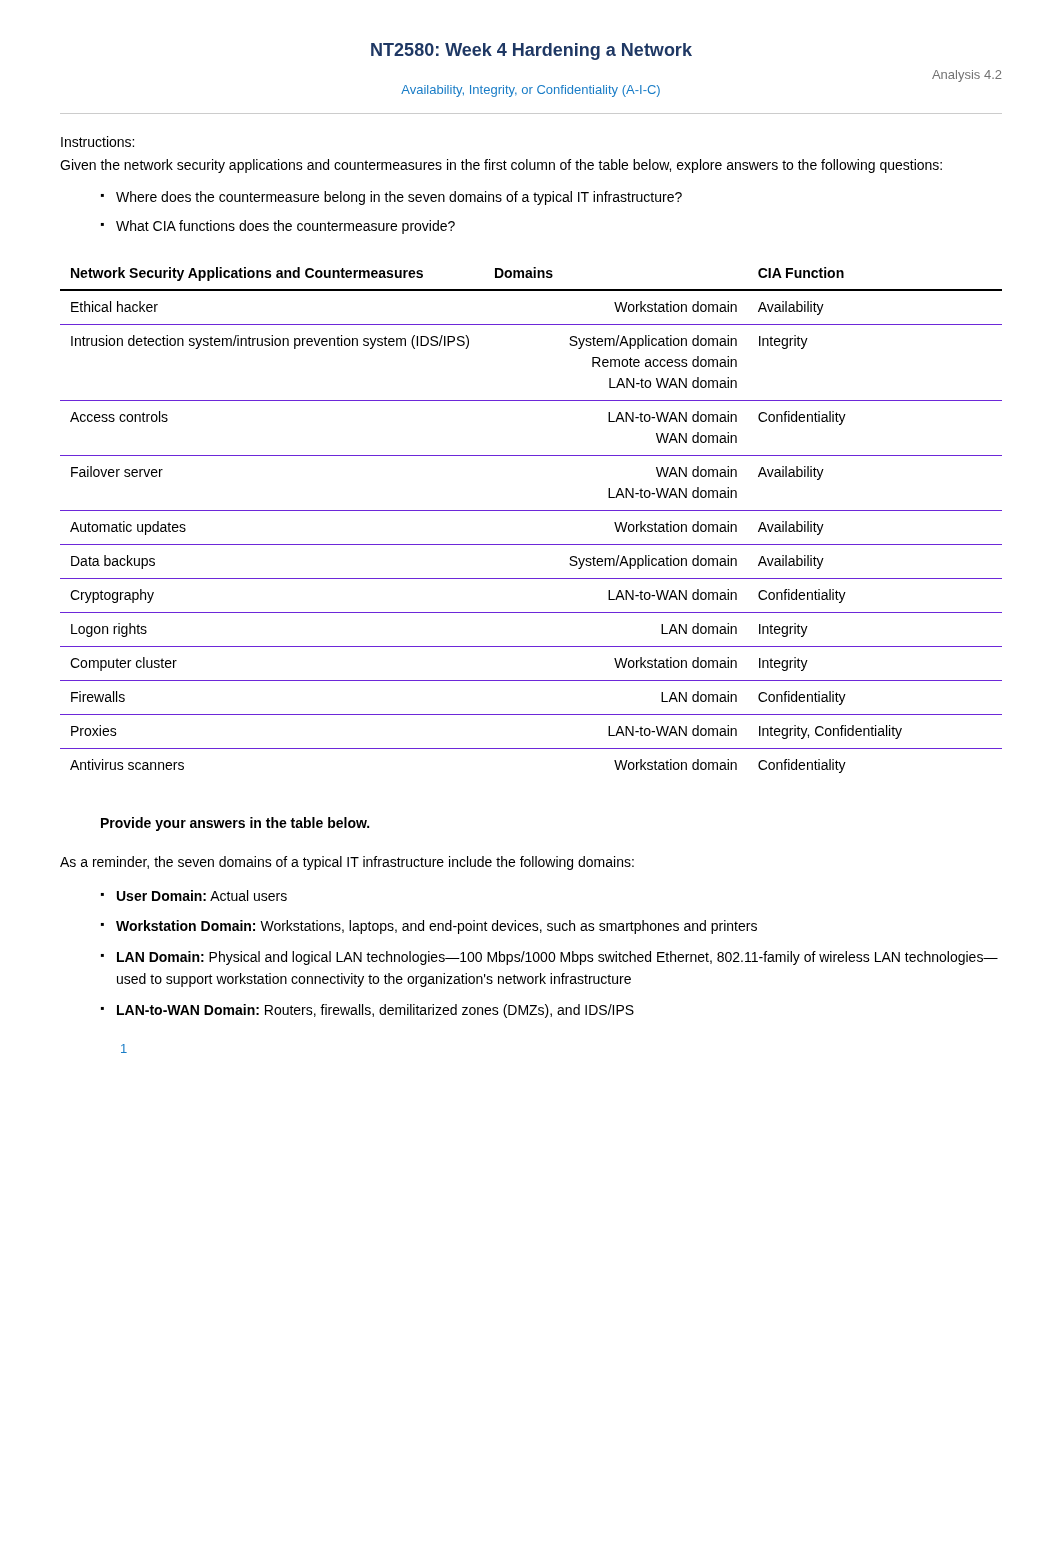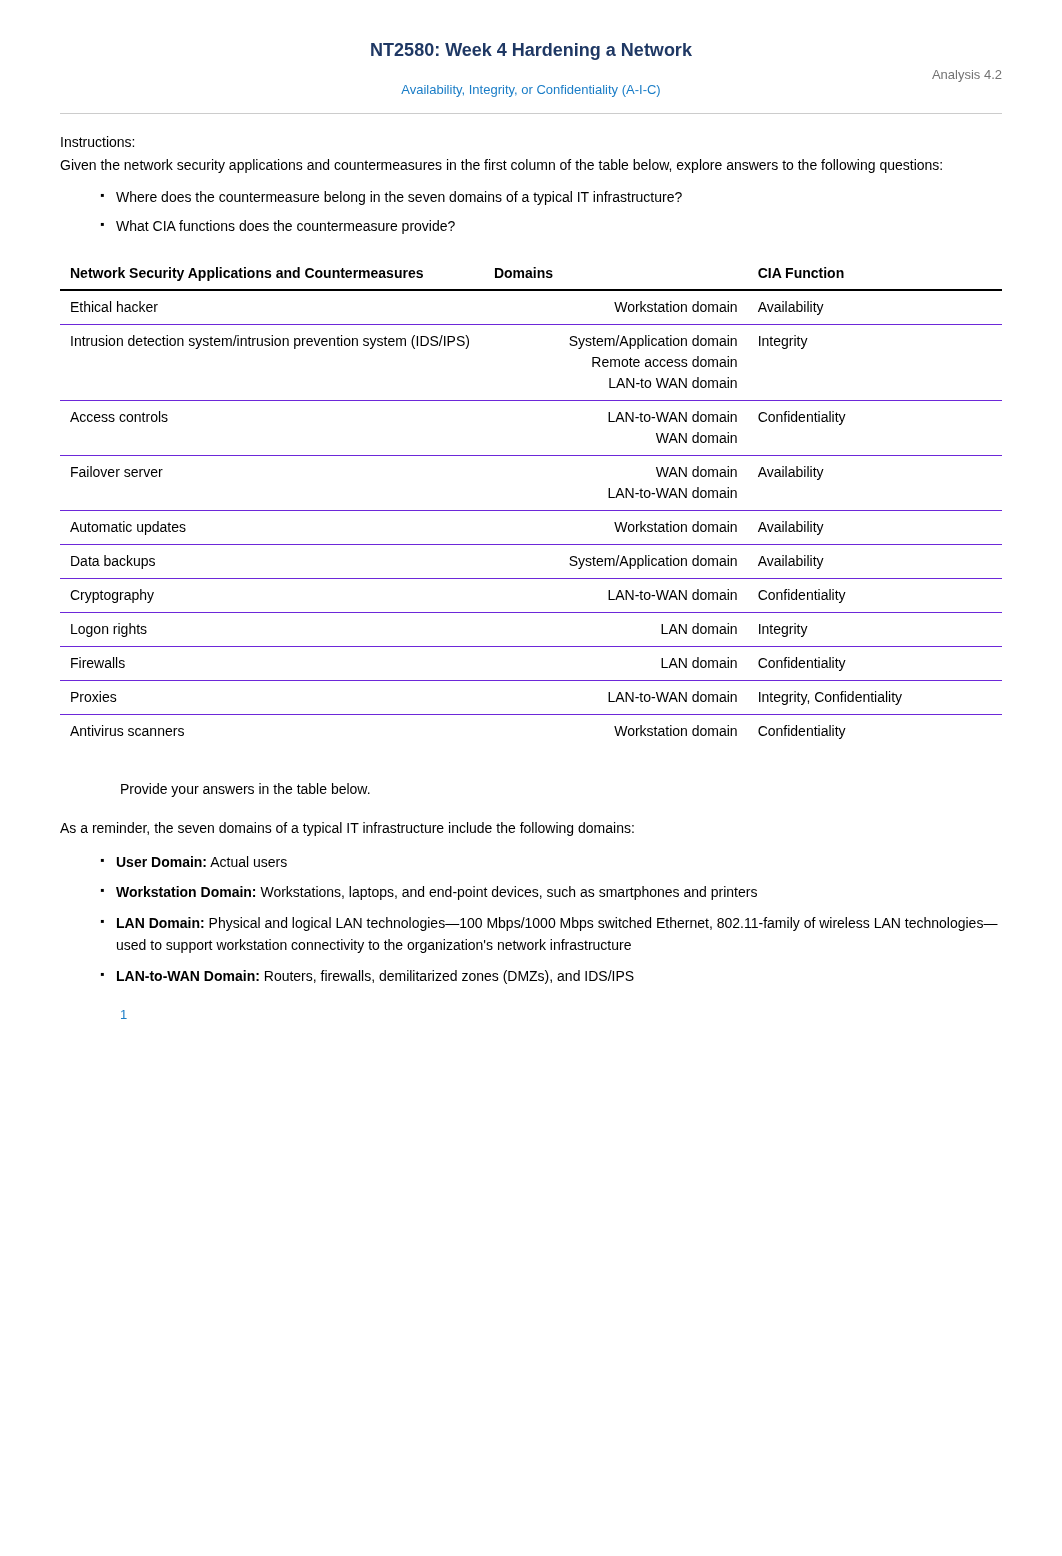--- a/index.html
+++ b/index.html
@@ -75,23 +75,24 @@
     .col-domains { width: 28%; text-align: center; }
     .col-cia { width: 27%; text-align: center; }
     td {
       padding: 6px 10px;
       vertical-align: top;
       line-height: 1.5;
     }
     td.domain-cell { text-align: right; }
     td.cia-cell { text-align: left; }
     .section-note {
-      margin-left: 60px;
+      margin-left: 40px;
       margin-bottom: 16px;
       line-height: 1.6;
+      font-weight: bold;
     }
     .reminder-text {
       margin-bottom: 12px;
       line-height: 1.6;
     }
     .domain-bullets {
       margin-left: 40px;
     }
     .domain-bullets li {
       list-style: none;
@@ -175,20 +176,25 @@
           <td>Cryptography</td>
           <td class="domain-cell">LAN-to-WAN domain</td>
           <td class="cia-cell">Confidentiality</td>
         </tr>
         <tr class="row-divider">
           <td>Logon rights</td>
           <td class="domain-cell">LAN domain</td>
           <td class="cia-cell">Integrity</td>
         </tr>
         <tr class="row-divider">
+          <td>Computer cluster</td>
+          <td class="domain-cell">Workstation domain</td>
+          <td class="cia-cell">Integrity</td>
+        </tr>
+        <tr class="row-divider">
           <td>Firewalls</td>
           <td class="domain-cell">LAN domain</td>
           <td class="cia-cell">Confidentiality</td>
         </tr>
         <tr class="row-divider">
           <td>Proxies</td>
           <td class="domain-cell">LAN-to-WAN domain</td>
           <td class="cia-cell">Integrity, Confidentiality</td>
         </tr>
         <tr class="row-divider">

